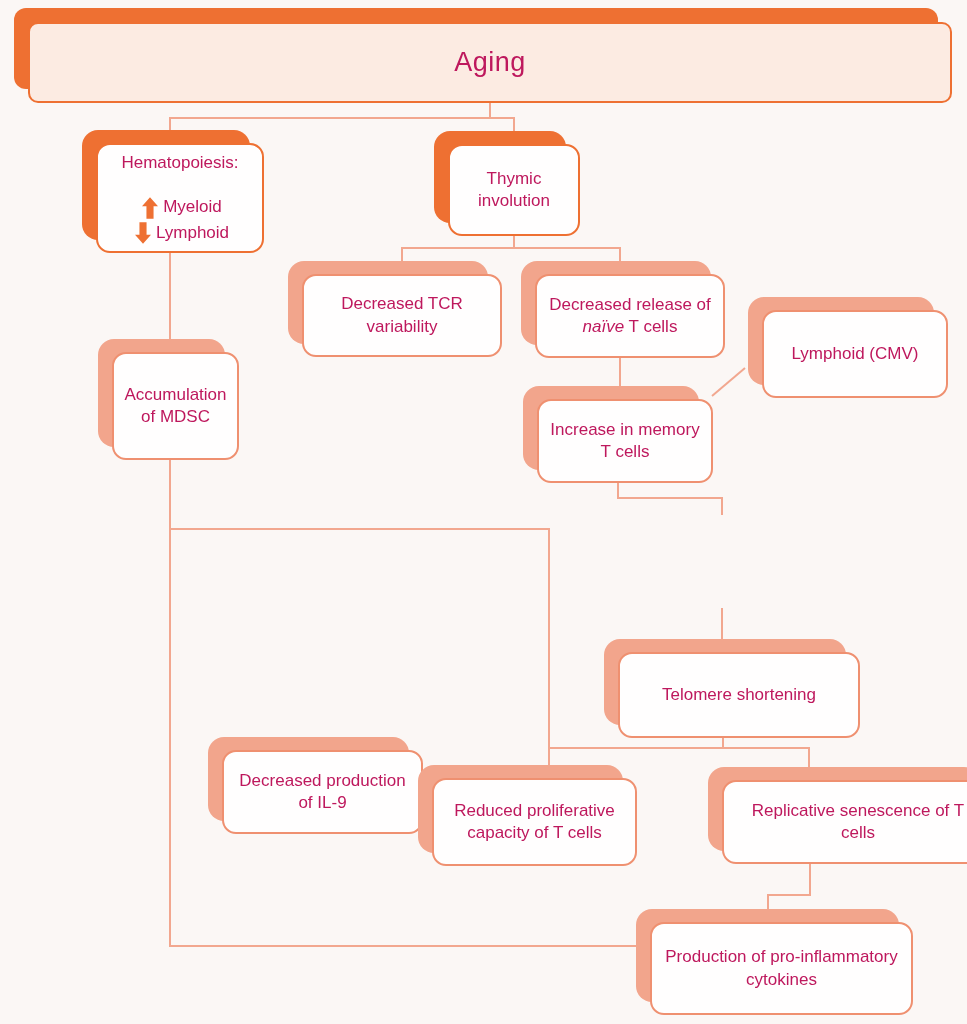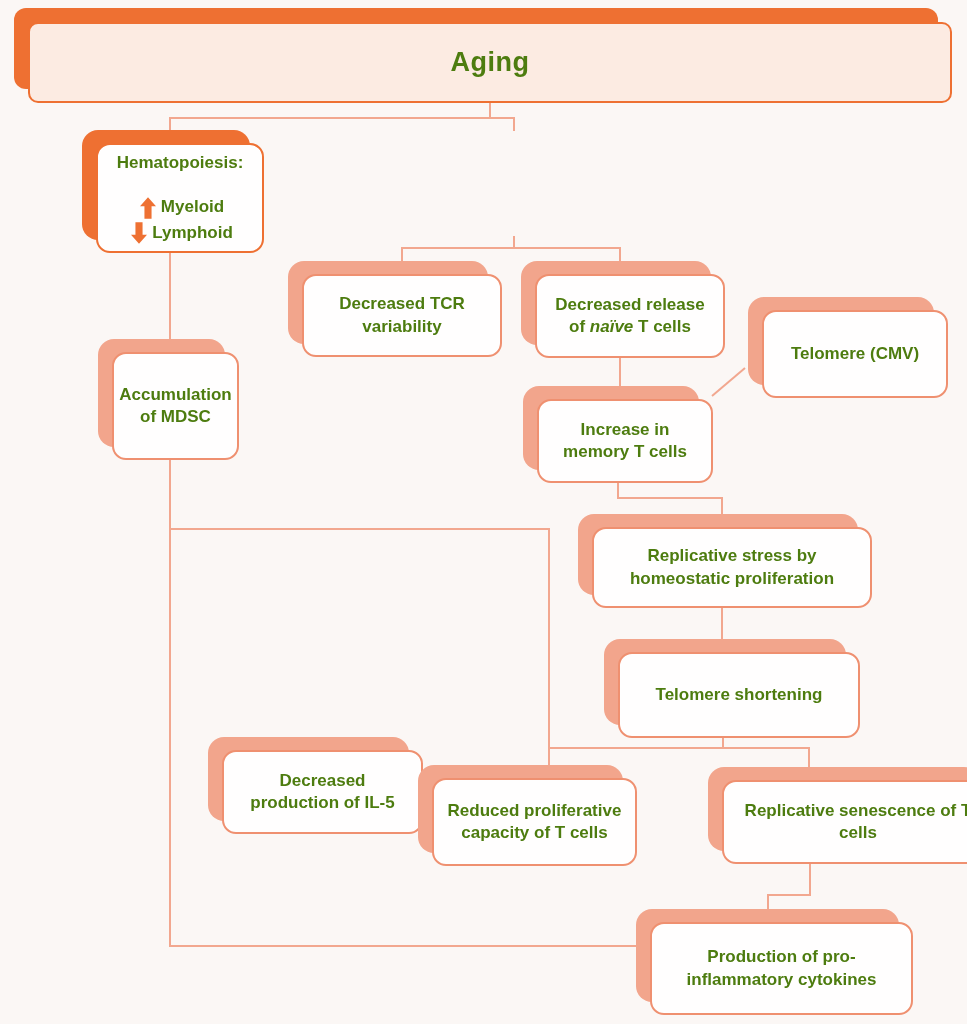--- a/index.html
+++ b/index.html
@@ -24,22 +24,22 @@
   .node.dark .shadow{background:#ee7032;}
   .node .front{
     position:absolute;left:0;top:0;
     width:100%;height:100%;
     background:#fffefe;
     border:2px solid #ef9070;
     border-radius:14px;
     box-sizing:border-box;
     display:flex;align-items:center;justify-content:center;
     text-align:center;
-    color:#4d7c0f;
-    font-weight:bold;
+    color:#be185d;
+    font-weight:normal;
     font-size:17px;line-height:1.32;
     padding:4px 10px;
   }
   .node.dark .front{border:2.5px solid #ee7032;}
   .node.banner .shadow{left:-14px;top:-14px;border-radius:12px;}
   .node.banner .front{
     background:#fcebe2;
     border-radius:10px;
     font-size:27px;
     letter-spacing:0.5px;
@@ -93,61 +93,61 @@
       </span>
       <span class="hema-row">
         <svg width="16" height="22" viewBox="0 0 18 24">
           <path d="M9 24 L0 14 H5 V0 H13 V14 H18 Z" fill="#ee7032"></path>
         </svg>
         <span>Lymphoid</span>
       </span>
     </div>
   </div>
 
+  <div class="node dark" style="left:448px;top:144px;width:132px;height:92px;">
+    <div class="shadow"></div>
+    <div class="front">Thymic involution</div>
+  </div>
 
   <div class="node" style="left:302px;top:274px;width:200px;height:83px;">
     <div class="shadow"></div>
     <div class="front">Decreased TCR variability</div>
   </div>
 
   <div class="node" style="left:535px;top:274px;width:190px;height:84px;">
     <div class="shadow"></div>
     <div class="front">
       <span><span>Decreased release of </span><span class="italic">naïve</span><span> T cells</span></span>
     </div>
   </div>
 
   <div class="node" style="left:762px;top:310px;width:186px;height:88px;">
     <div class="shadow"></div>
-    <div class="front">Telomere (CMV)</div>
+    <div class="front">Lymphoid (CMV)</div>
   </div>
 
   <div class="node" style="left:112px;top:352px;width:127px;height:108px;">
     <div class="shadow"></div>
     <div class="front">Accumulation of MDSC</div>
   </div>
 
   <div class="node" style="left:537px;top:399px;width:176px;height:84px;">
     <div class="shadow"></div>
     <div class="front">Increase in memory T cells</div>
   </div>
 
-  <div class="node" style="left:592px;top:527px;width:280px;height:81px;">
-    <div class="shadow"></div>
-    <div class="front">Replicative stress by homeostatic proliferation</div>
-  </div>
 
   <div class="node" style="left:618px;top:652px;width:242px;height:86px;border-radius:11px;">
     <div class="shadow"></div>
     <div class="front">Telomere shortening</div>
   </div>
 
   <div class="node" style="left:222px;top:750px;width:201px;height:84px;">
     <div class="shadow"></div>
-    <div class="front">Decreased production of IL-5</div>
+    <div class="front">Decreased production of IL-9</div>
   </div>
 
   <div class="node" style="left:432px;top:778px;width:205px;height:88px;">
     <div class="shadow"></div>
     <div class="front">Reduced proliferative capacity of T cells</div>
   </div>
 
   <div class="node" style="left:722px;top:780px;width:228px;height:84px;padding-left:44px;">
     <div class="shadow"></div>
     <div class="front">Replicative senescence of T cells</div>

